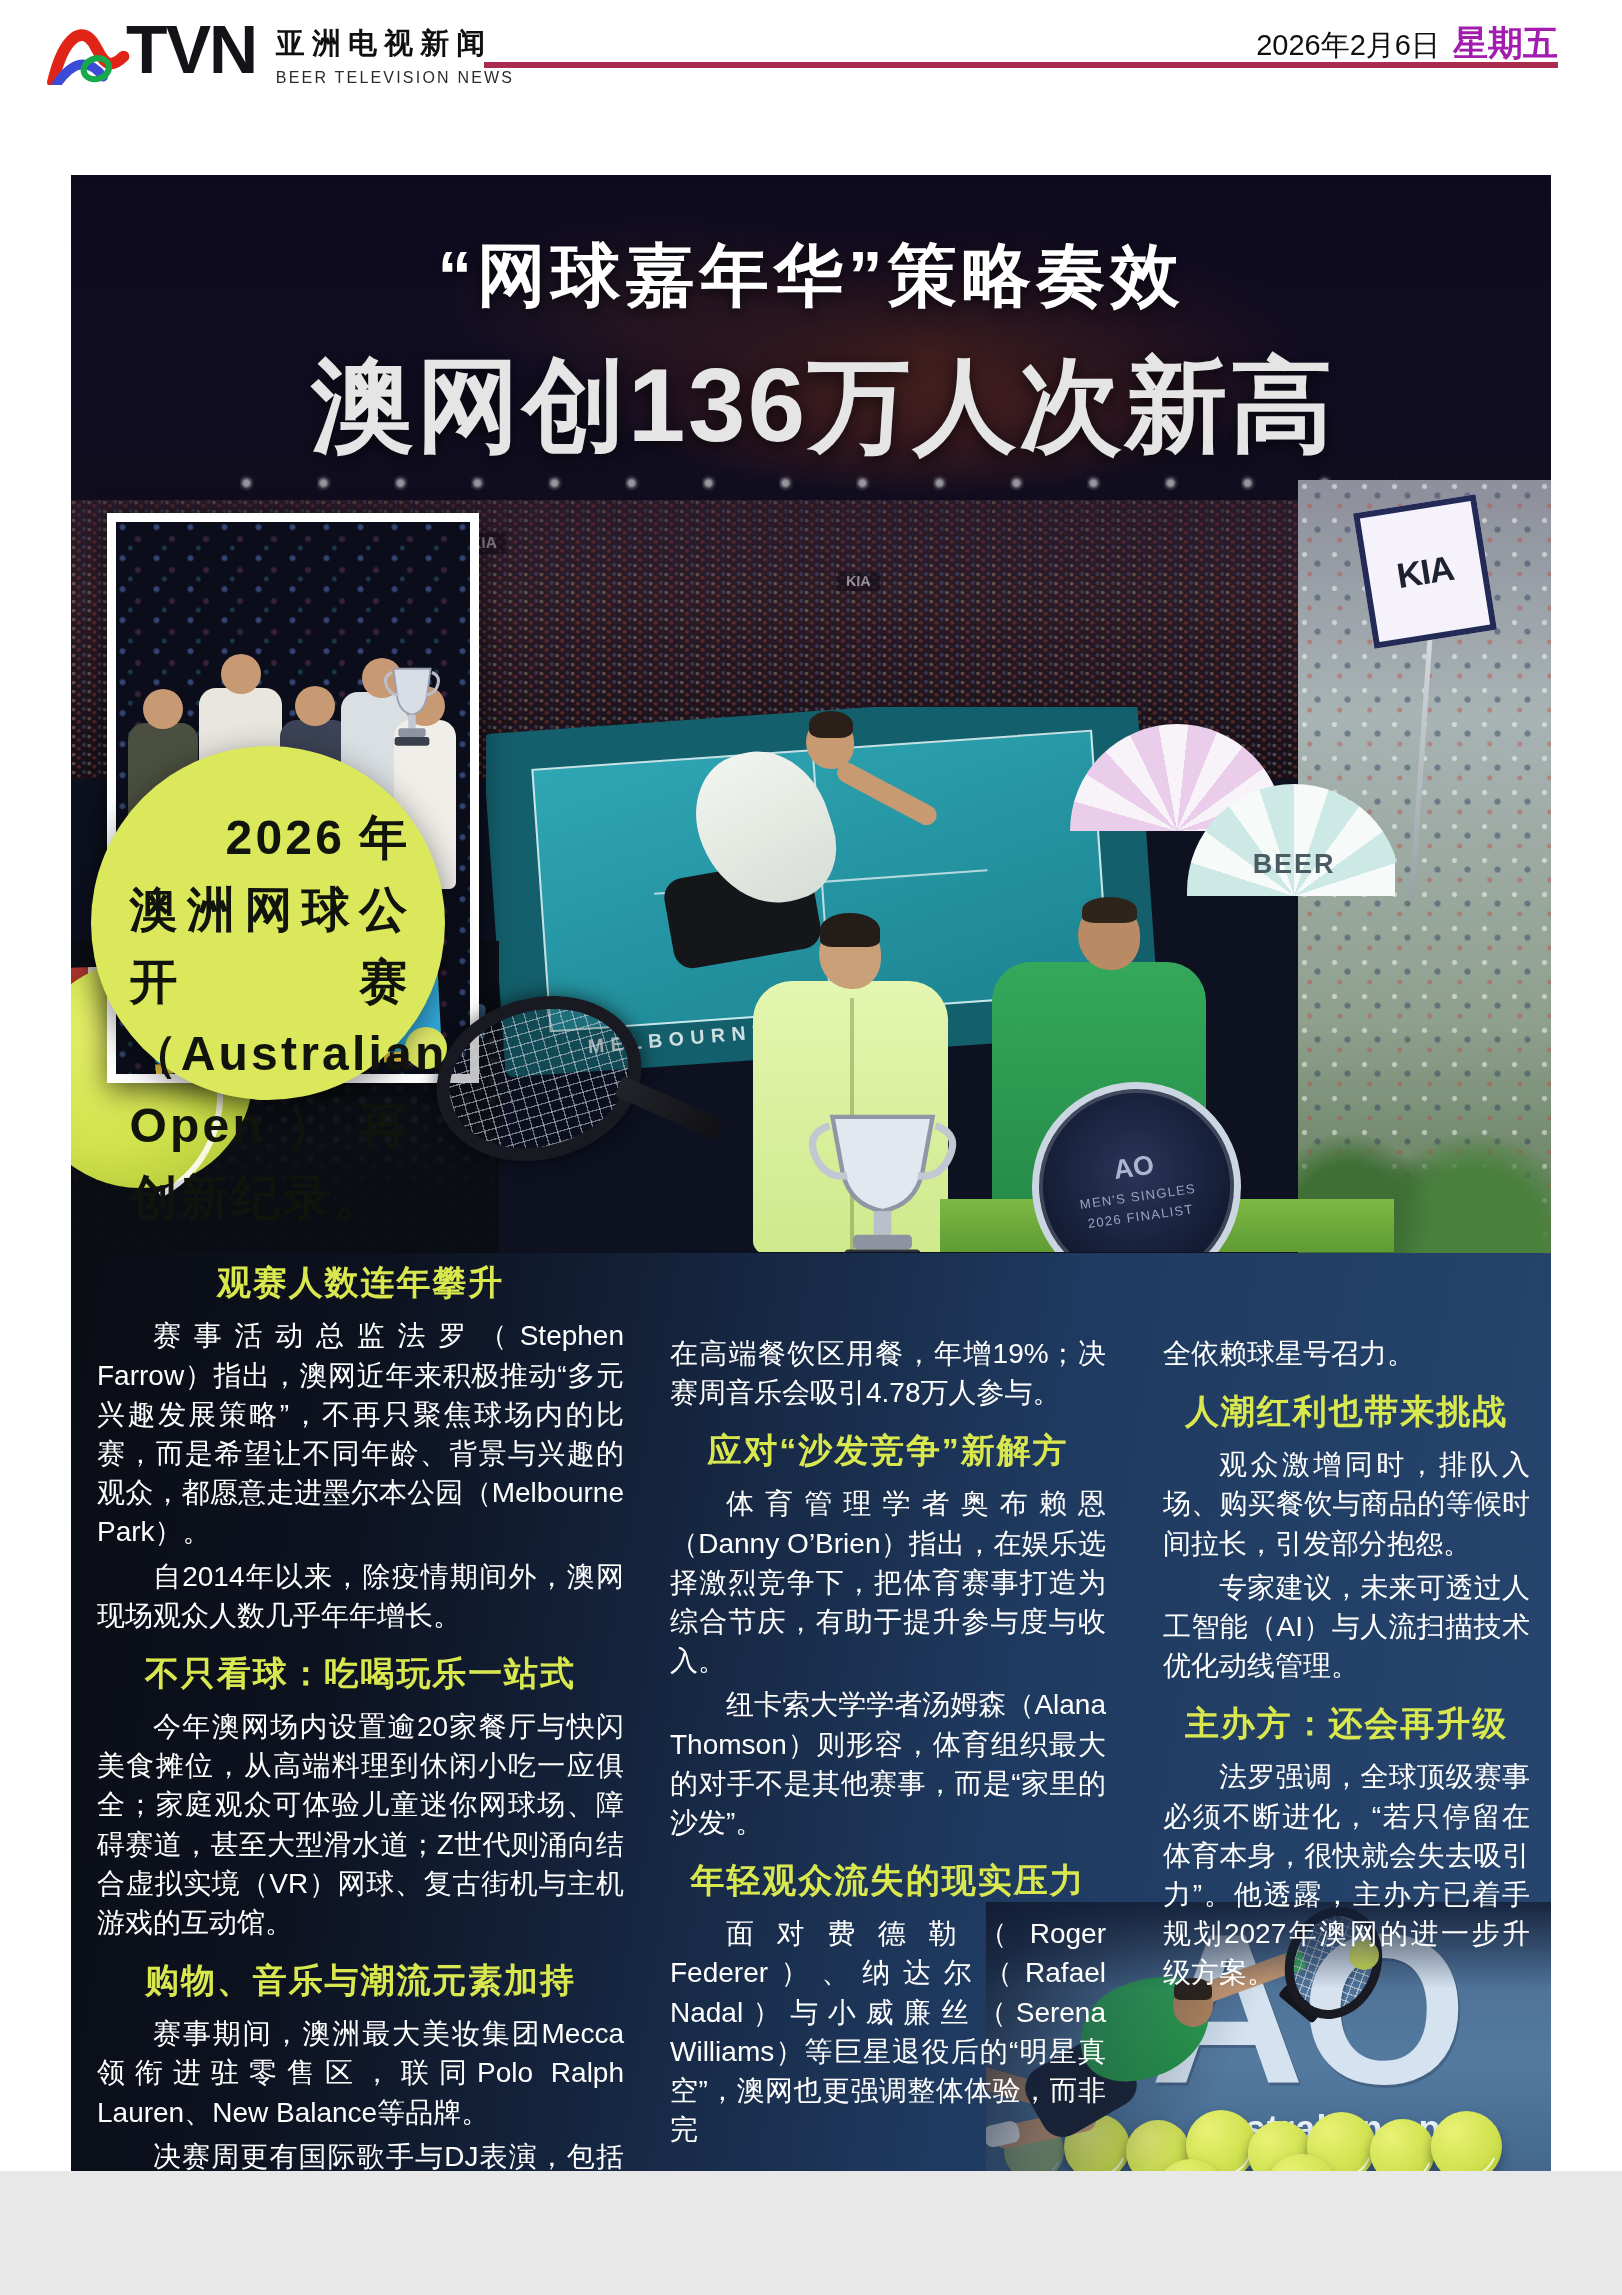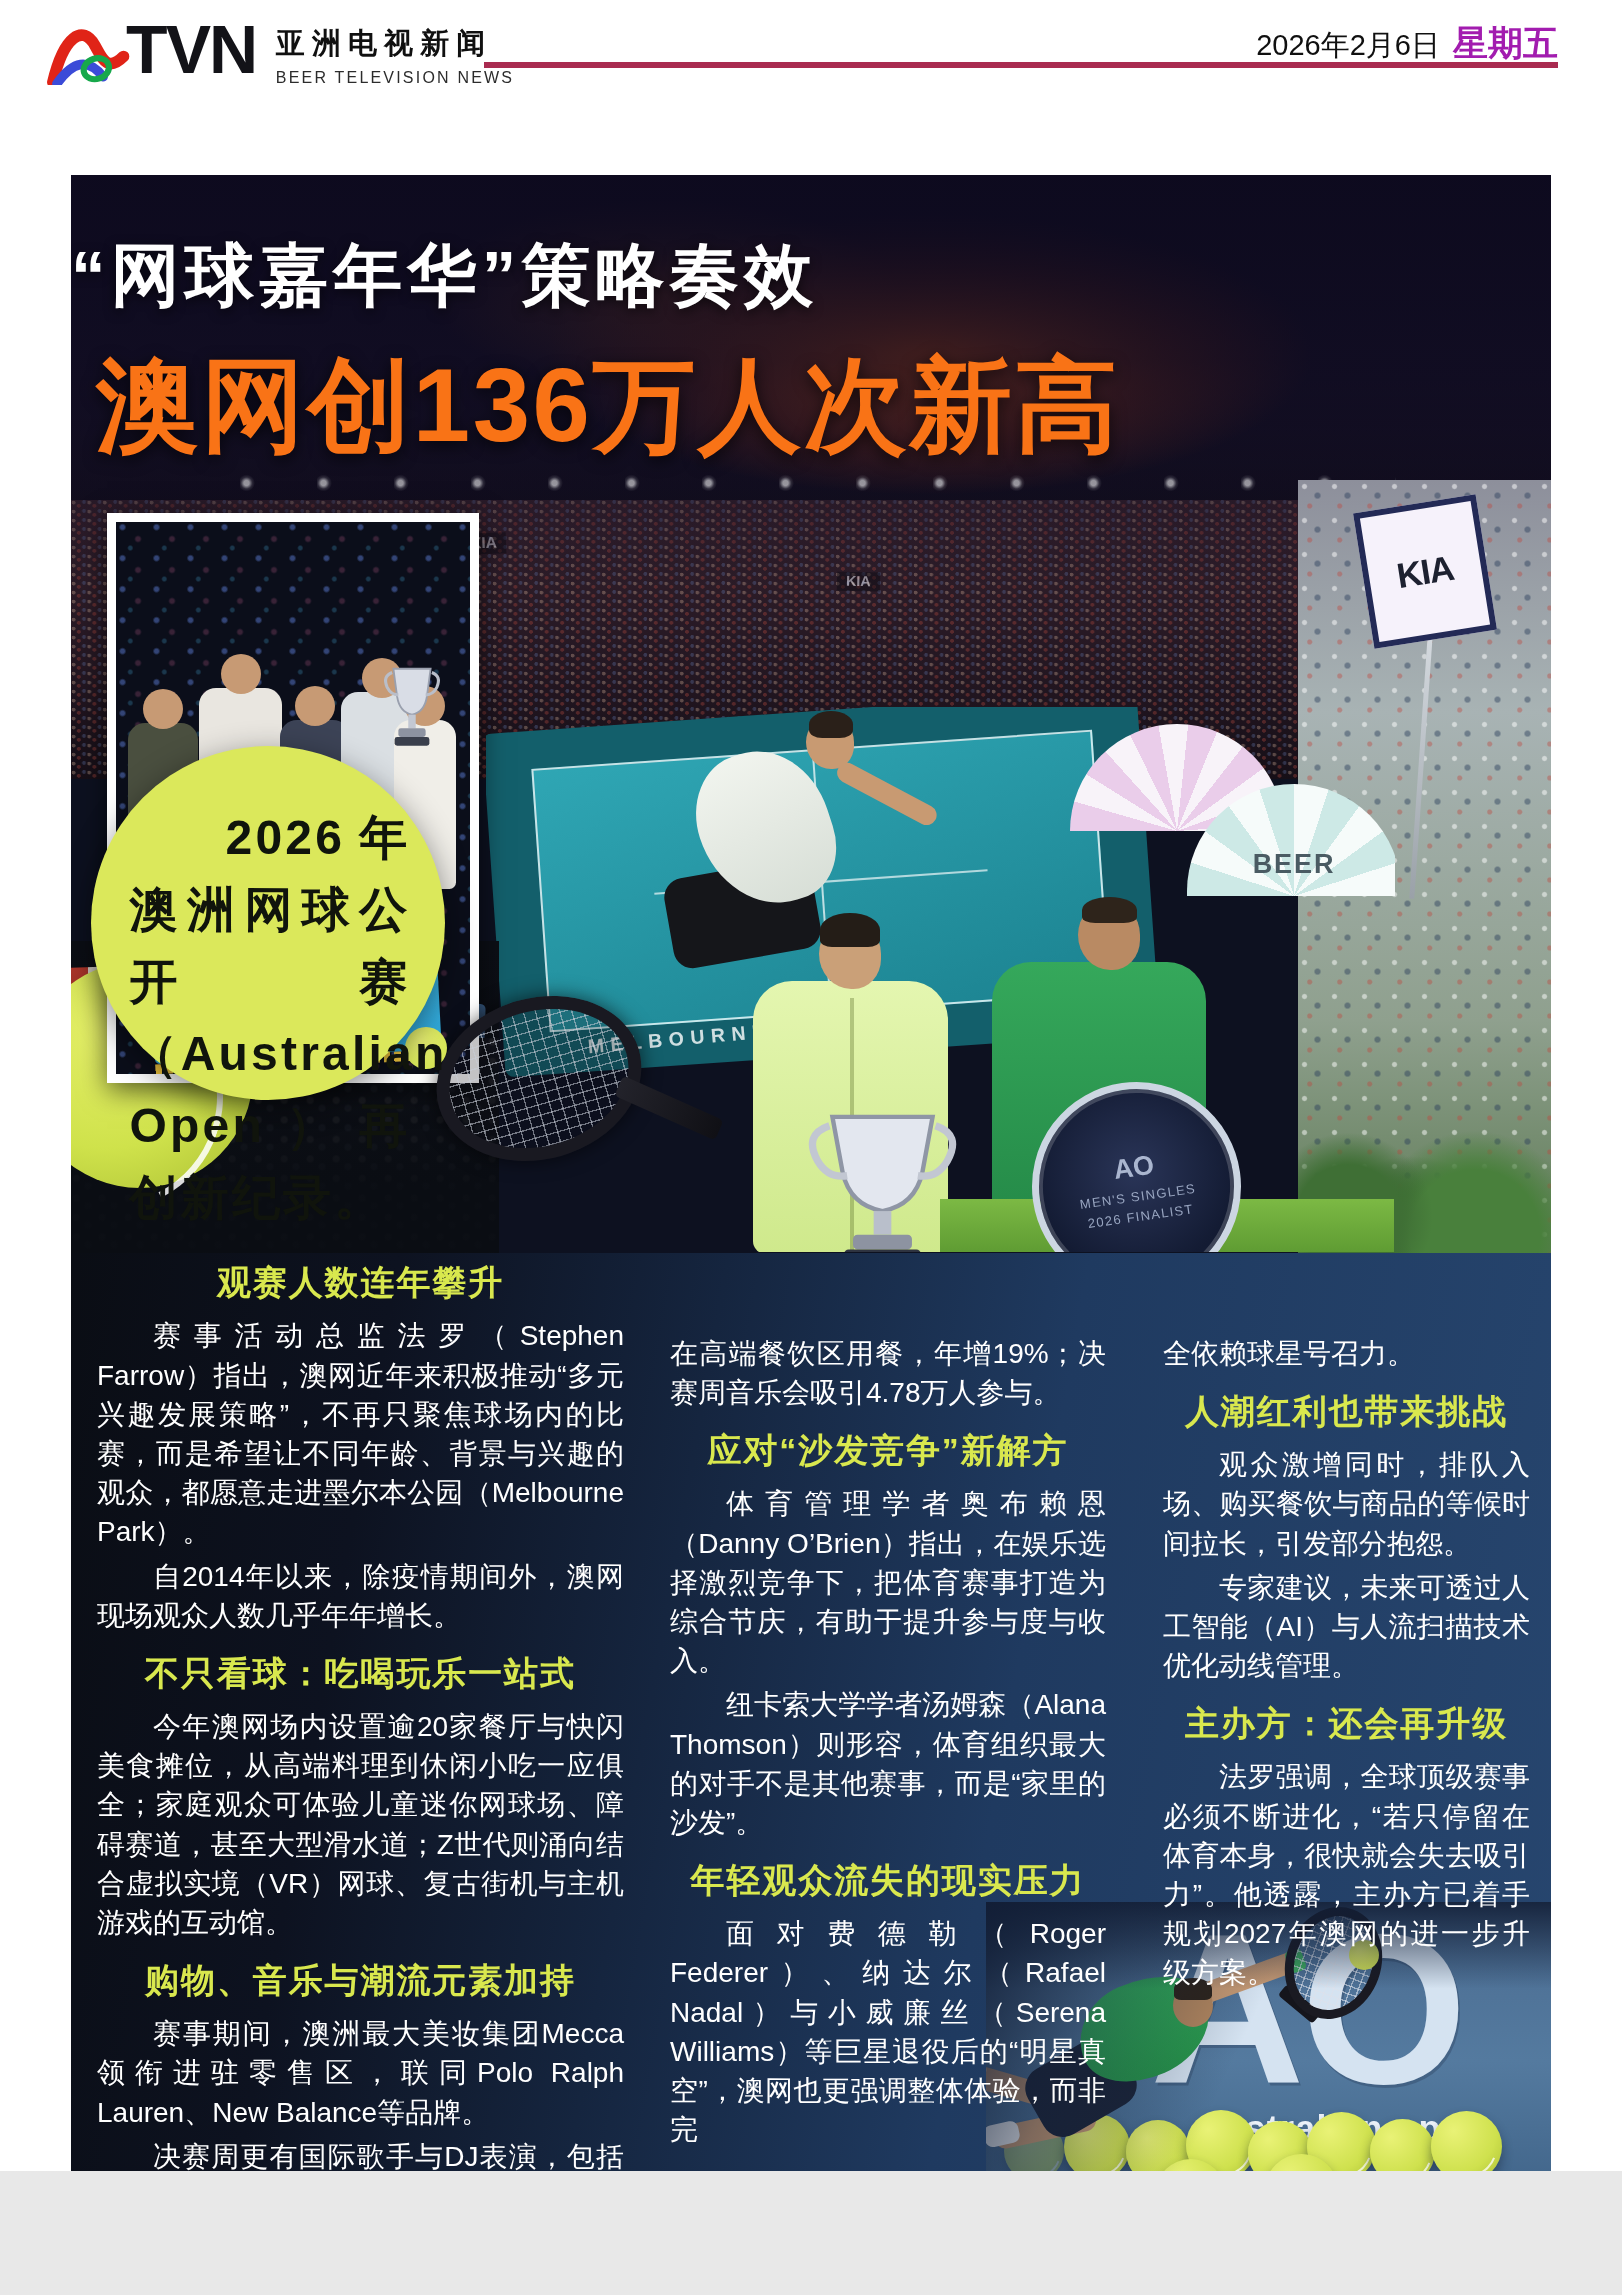--- a/index.html
+++ b/index.html
@@ -35,23 +35,23 @@
       radial-gradient(circle at 7.8px 5.8px, rgba(158,66,58,.42) 1.6px, transparent 2.2px),
       radial-gradient(circle at 13px 1.9px, rgba(96,116,168,.35) 1.6px, transparent 2.2px),
       linear-gradient(180deg,#33202c,#241722 60%,#160f17);
     background-size:15.6px 9px,15.6px 9px,15.6px 9px,100% 100%; }
   .kia-board { position:absolute; color:#e9e9f2; font-weight:900; opacity:.55; background:rgba(10,10,18,.8); padding:1.3px 9px; }
   .kia-board.b1 { left:390px; top:358px; font-size:15.6px; transform:rotate(-2deg); }
   .kia-board.b2 { left:766px; top:397px; font-size:14.3px; transform:rotate(1deg); }
   .head-shade { position:absolute; left:0; top:0; width:100%; height:415px; z-index:2;
     background:linear-gradient(180deg, rgba(13,10,30,.95) 0%, rgba(13,10,30,.72) 45%, rgba(13,10,30,0) 100%); }
 
-  .headlines { position:absolute; left:0; top:55px; width:100%; z-index:6; }
+  .headlines { position:absolute; left:0; top:55px; width:100%; text-align:center; z-index:6; }
   .hl1 { font-size:69px; font-weight:900; color:#ffffff; letter-spacing:5.2px; text-shadow:0 2.6px 11.7px rgba(0,0,0,.65); }
-  .hl2 { margin-top:15.6px; font-size:103px; font-weight:900; color:#f97316; letter-spacing:2.6px; text-shadow:0 3.9px 15.6px rgba(0,0,0,.7);padding-left:25px; }
+  .hl2 { margin-top:15.6px; font-size:103px; font-weight:900; color:#e5e5e5; letter-spacing:2.6px; text-shadow:0 3.9px 15.6px rgba(0,0,0,.7);padding-left:25px; }
 
   
   .photo-left { position:absolute; left:36px; top:338px; width:354px; height:552px; background:#0b0e1a;
     border:9px solid #ffffff; box-shadow:0 6.5px 26px rgba(0,0,0,.6); z-index:4; overflow:hidden; }
   .bokeh { position:absolute; inset:0;
     background-image:
       radial-gradient(circle at 6.5px 5.2px, rgba(110,150,255,.4) 1.9px, transparent 3.9px),
       radial-gradient(circle at 22px 17px, rgba(160,80,120,.3) 1.9px, transparent 3.9px),
       radial-gradient(circle at 14.3px 26px, rgba(80,200,255,.22) 1.6px, transparent 3.2px);
     background-size:34px 31px; }

